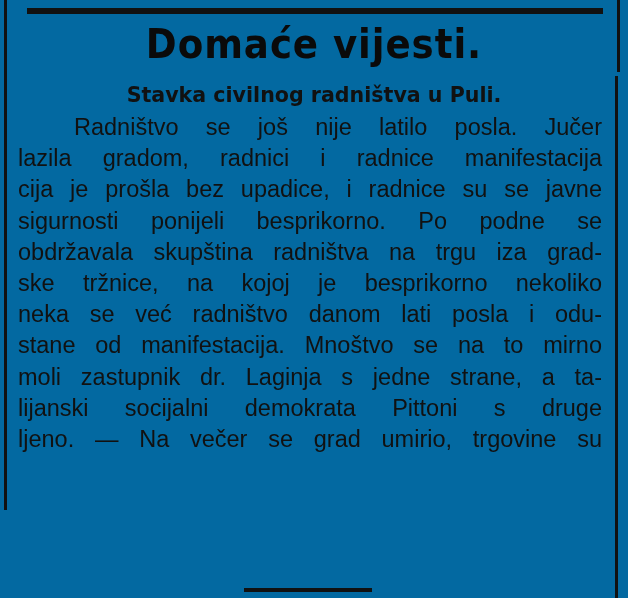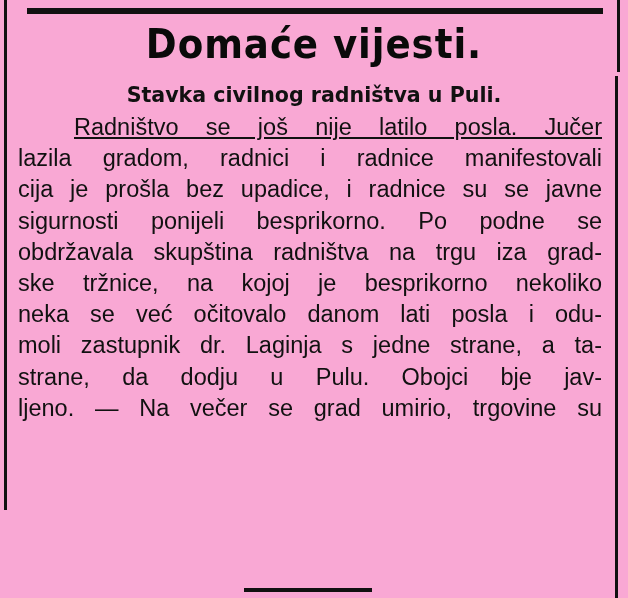--- a/index.html
+++ b/index.html
@@ -1,53 +1,54 @@
 <!DOCTYPE html>
 <html><head>
 <meta charset="utf-8">
 <style>
   html, body { margin: 0; padding: 0; background: #ffffff; }
   body { width: 628px; height: 598px; position: relative; overflow: hidden; color: #111; }
-  .page { position: absolute; left: 0; top: 0; width: 628px; height: 598px; background: #f9a8d4; }
+  .page { position: absolute; left: 0; top: 0; width: 628px; height: 598px; background: #0369a1; }
   .border-left { position: absolute; left: 4px; top: 0; width: 3px; height: 510px; background: #111; }
   .border-right-top { position: absolute; left: 617px; top: 0; width: 3px; height: 72px; background: #111; }
   .border-right-bottom { position: absolute; left: 615px; top: 76px; width: 3px; height: 522px; background: #111; }
   .top-rule { position: absolute; left: 27px; top: 8px; width: 576px; height: 6px; background: #111; }
   .bottom-rule { position: absolute; left: 244px; top: 588px; width: 128px; height: 4px; background: #111; }
   .heading { position: absolute; left: 0; width: 628px; top: 20px; text-align: center;
     font-family: "DejaVu Sans", sans-serif; font-weight: bold; font-size: 40px; letter-spacing: 1px;
     line-height: 48px; margin: 0; color: #0a0a0a; transform: scaleX(0.93); }
   .subheading { position: absolute; left: 0; width: 628px; top: 82px; text-align: center;
     font-family: "DejaVu Sans", sans-serif; font-weight: bold; font-size: 21px; line-height: 26px; margin: 0;
     transform: scaleX(0.98); }
   .body-text { position: absolute; left: 18px; top: 112px; width: 584px;
     font-family: "Liberation Sans", sans-serif; font-size: 23.5px; line-height: 31.2px; margin: 0; }
   .line { display: block; white-space: nowrap; text-align: justify; text-align-last: justify; height: 31.2px; }
-  .line.first { padding-left: 56px; text-decoration: underline; }
+  .line.first { padding-left: 56px; }
 </style>
 </head>
 <body>
 
 <div class="page">
   <div class="border-left"></div>
   <div class="border-right-top"></div>
   <div class="border-right-bottom"></div>
   <div class="top-rule"></div>
 
   <h1 class="heading">Domaće vijesti.</h1>
   <h2 class="subheading">Stavka civilnog radništva u Puli.</h2>
 
   <div class="body-text">
     <span class="line first">Radništvo se još nije latilo posla. Jučer</span>
-    <span class="line">lazila gradom, radnici i radnice manifestovali</span>
+    <span class="line">lazila gradom, radnici i radnice manifestacija</span>
     <span class="line">cija je prošla bez upadice, i radnice su se javne</span>
     <span class="line">sigurnosti ponijeli besprikorno. Po podne se</span>
     <span class="line">obdržavala skupština radništva na trgu iza grad-</span>
     <span class="line">ske tržnice, na kojoj je besprikorno nekoliko</span>
-    <span class="line">neka se već očitovalo danom lati posla i odu-</span>
+    <span class="line">neka se već radništvo danom lati posla i odu-</span>
+    <span class="line">stane od manifestacija. Mnoštvo se na to mirno</span>
     <span class="line">moli zastupnik dr. Laginja s jedne strane, a ta-</span>
-    <span class="line">strane, da dodju u Pulu. Obojci bje jav-</span>
+    <span class="line">lijanski socijalni demokrata Pittoni s druge</span>
     <span class="line">ljeno. — Na večer se grad umirio, trgovine su</span>
 
   </div>
 
   <div class="bottom-rule"></div>
 </div>
 
 </body></html>

